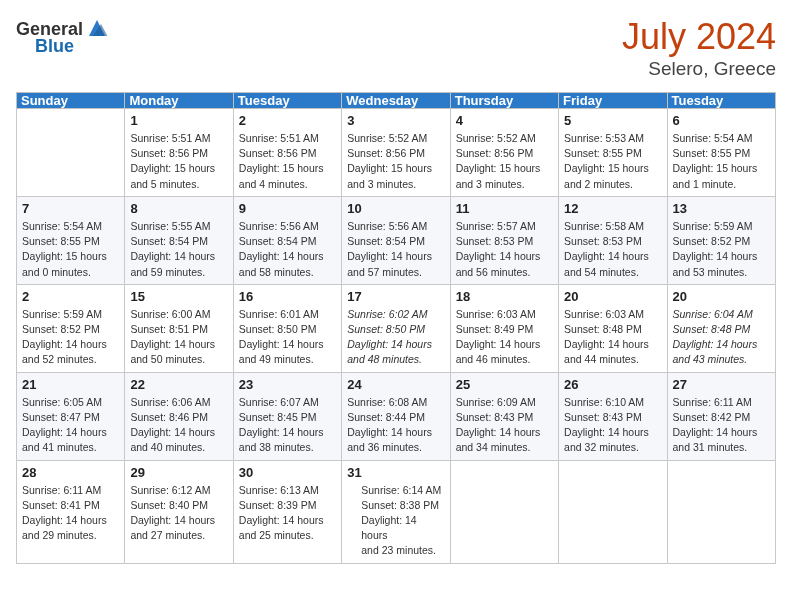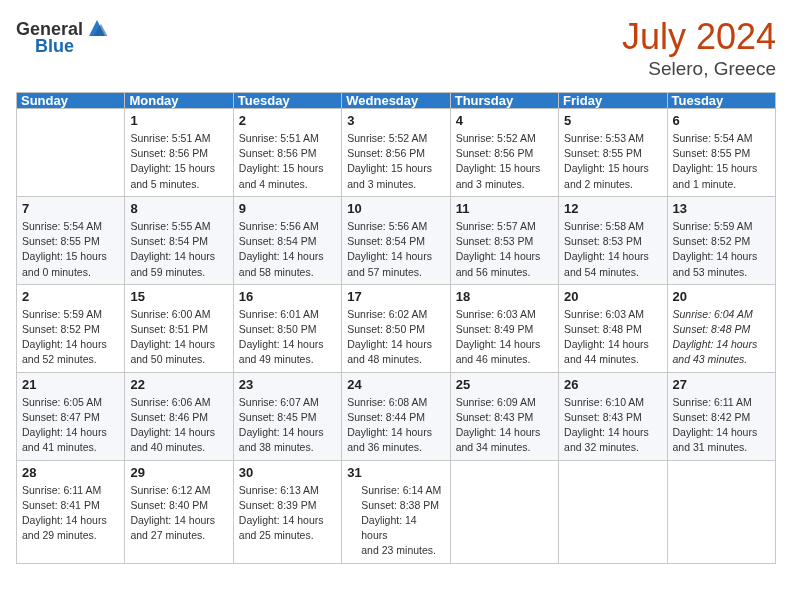--- a/index.html
+++ b/index.html
@@ -237,21 +237,21 @@
         </td>
         <td>
           <span class="day-number">16</span>
           <div class="day-info" style="white-space: pre-line;">Sunrise: 6:01 AM
 Sunset: 8:50 PM
 Daylight: 14 hours
 and 49 minutes.</div>
         </td>
         <td>
           <span class="day-number">17</span>
-          <div class="day-info" style="white-space: pre-line;">Sunrise: 6:02 AM
+          <div class="day-info" style="white-space: pre-line; font-style: italic;">Sunrise: 6:02 AM
 Sunset: 8:50 PM
 Daylight: 14 hours
 and 48 minutes.</div>
         </td>
         <td>
           <span class="day-number">18</span>
           <div class="day-info" style="white-space: pre-line;">Sunrise: 6:03 AM
 Sunset: 8:49 PM
 Daylight: 14 hours
 and 46 minutes.</div>

